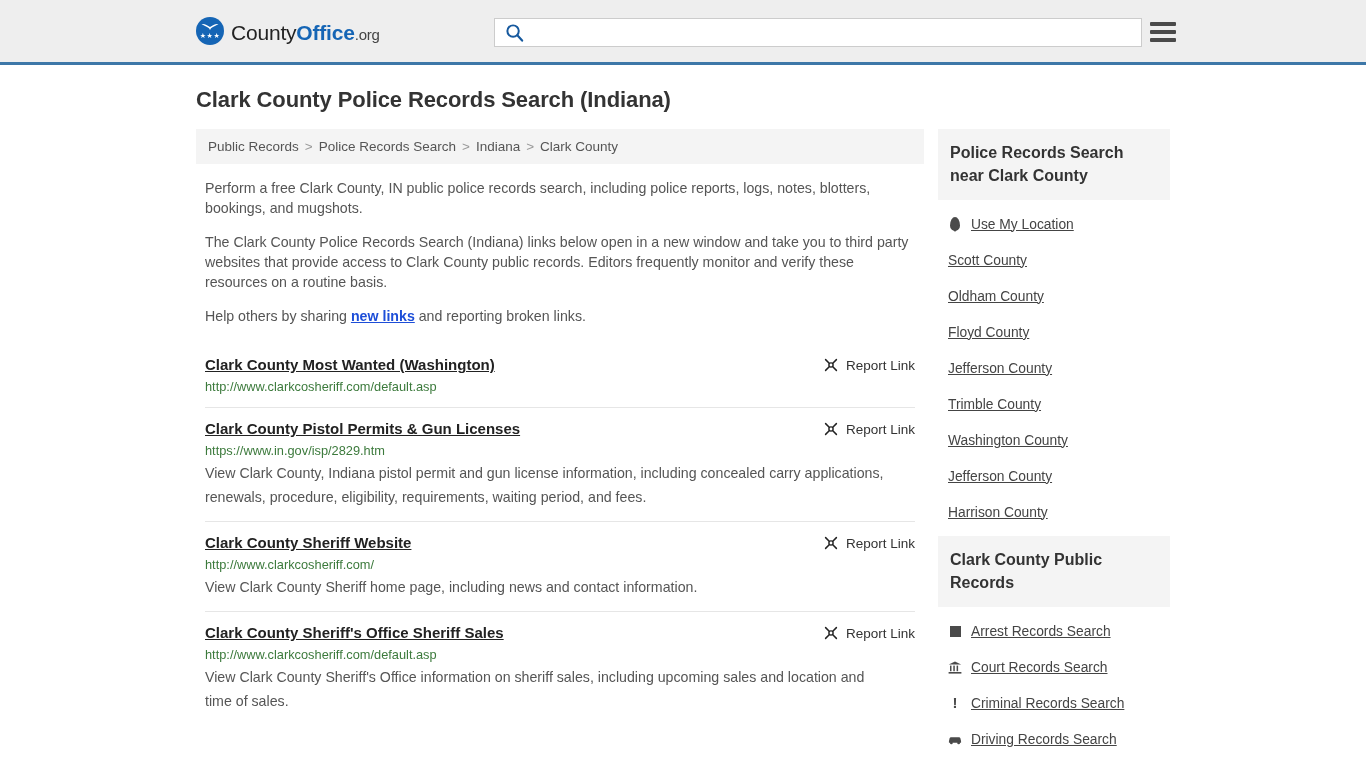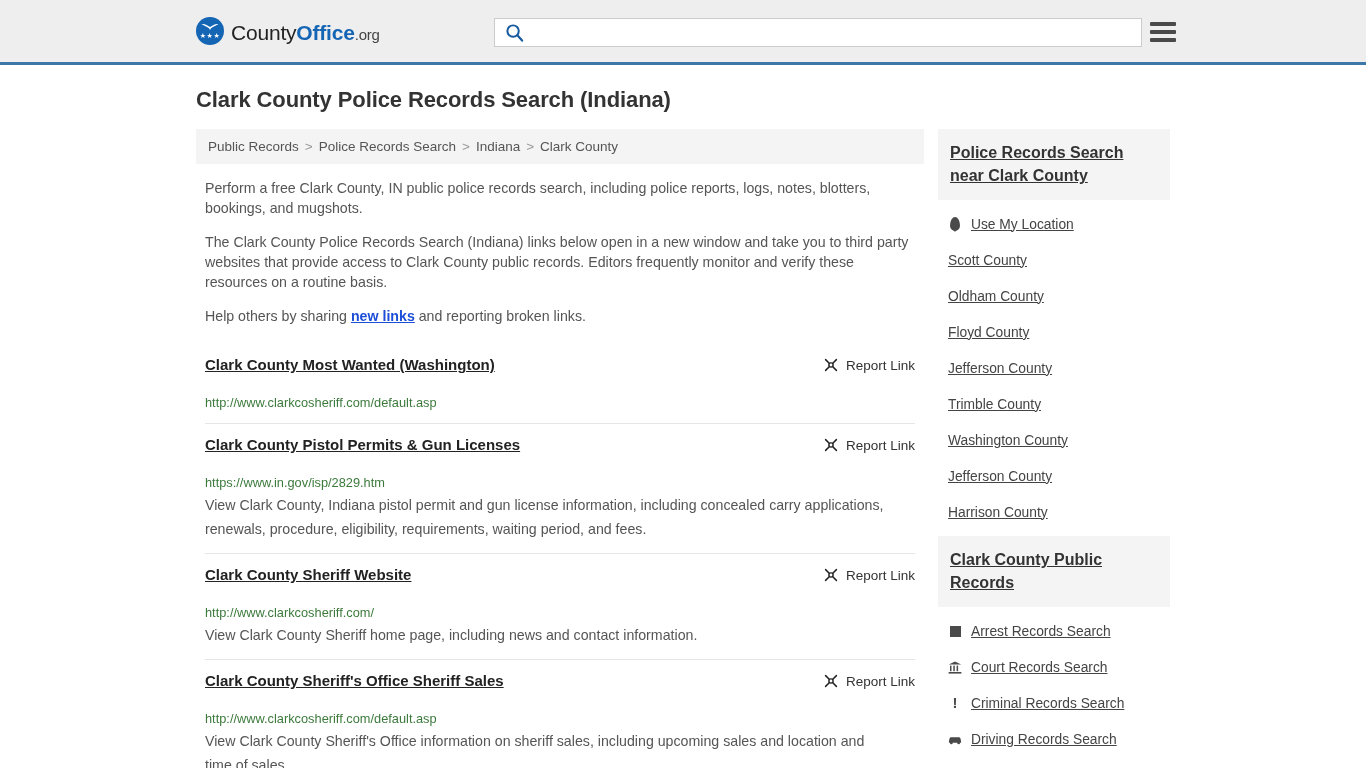--- a/index.html
+++ b/index.html
@@ -194,41 +194,40 @@
     white-space: nowrap;
     padding-top: 1px;
   }
   .report-link .label {
     font-size: 13.5px;
     color: #333333;
   }
   .result-url {
     font-size: 12.8px;
     color: #3c7a3c;
-    margin-top: 21px;
+    margin-top: 5px;
     line-height: 16px;
   }
   .result-desc {
     font-size: 14.2px;
     color: #555555;
     line-height: 24px;
     margin-top: 2px;
     max-width: 690px;
   }
 
   
   .side-box { margin-bottom: 6px; }
   .side-head {
     background: #f4f4f4;
     padding: 12px 12px 13px 12px;
     font-size: 16px;
     font-weight: bold;
     color: #333333;
     line-height: 23px;
-    text-decoration: underline;
   }
   .side-list { padding: 6px 0 0 10px; }
   .side-item {
     display: flex;
     align-items: center;
     gap: 9px;
     height: 36px;
     cursor: pointer;
   }
   .side-item .link-text {

